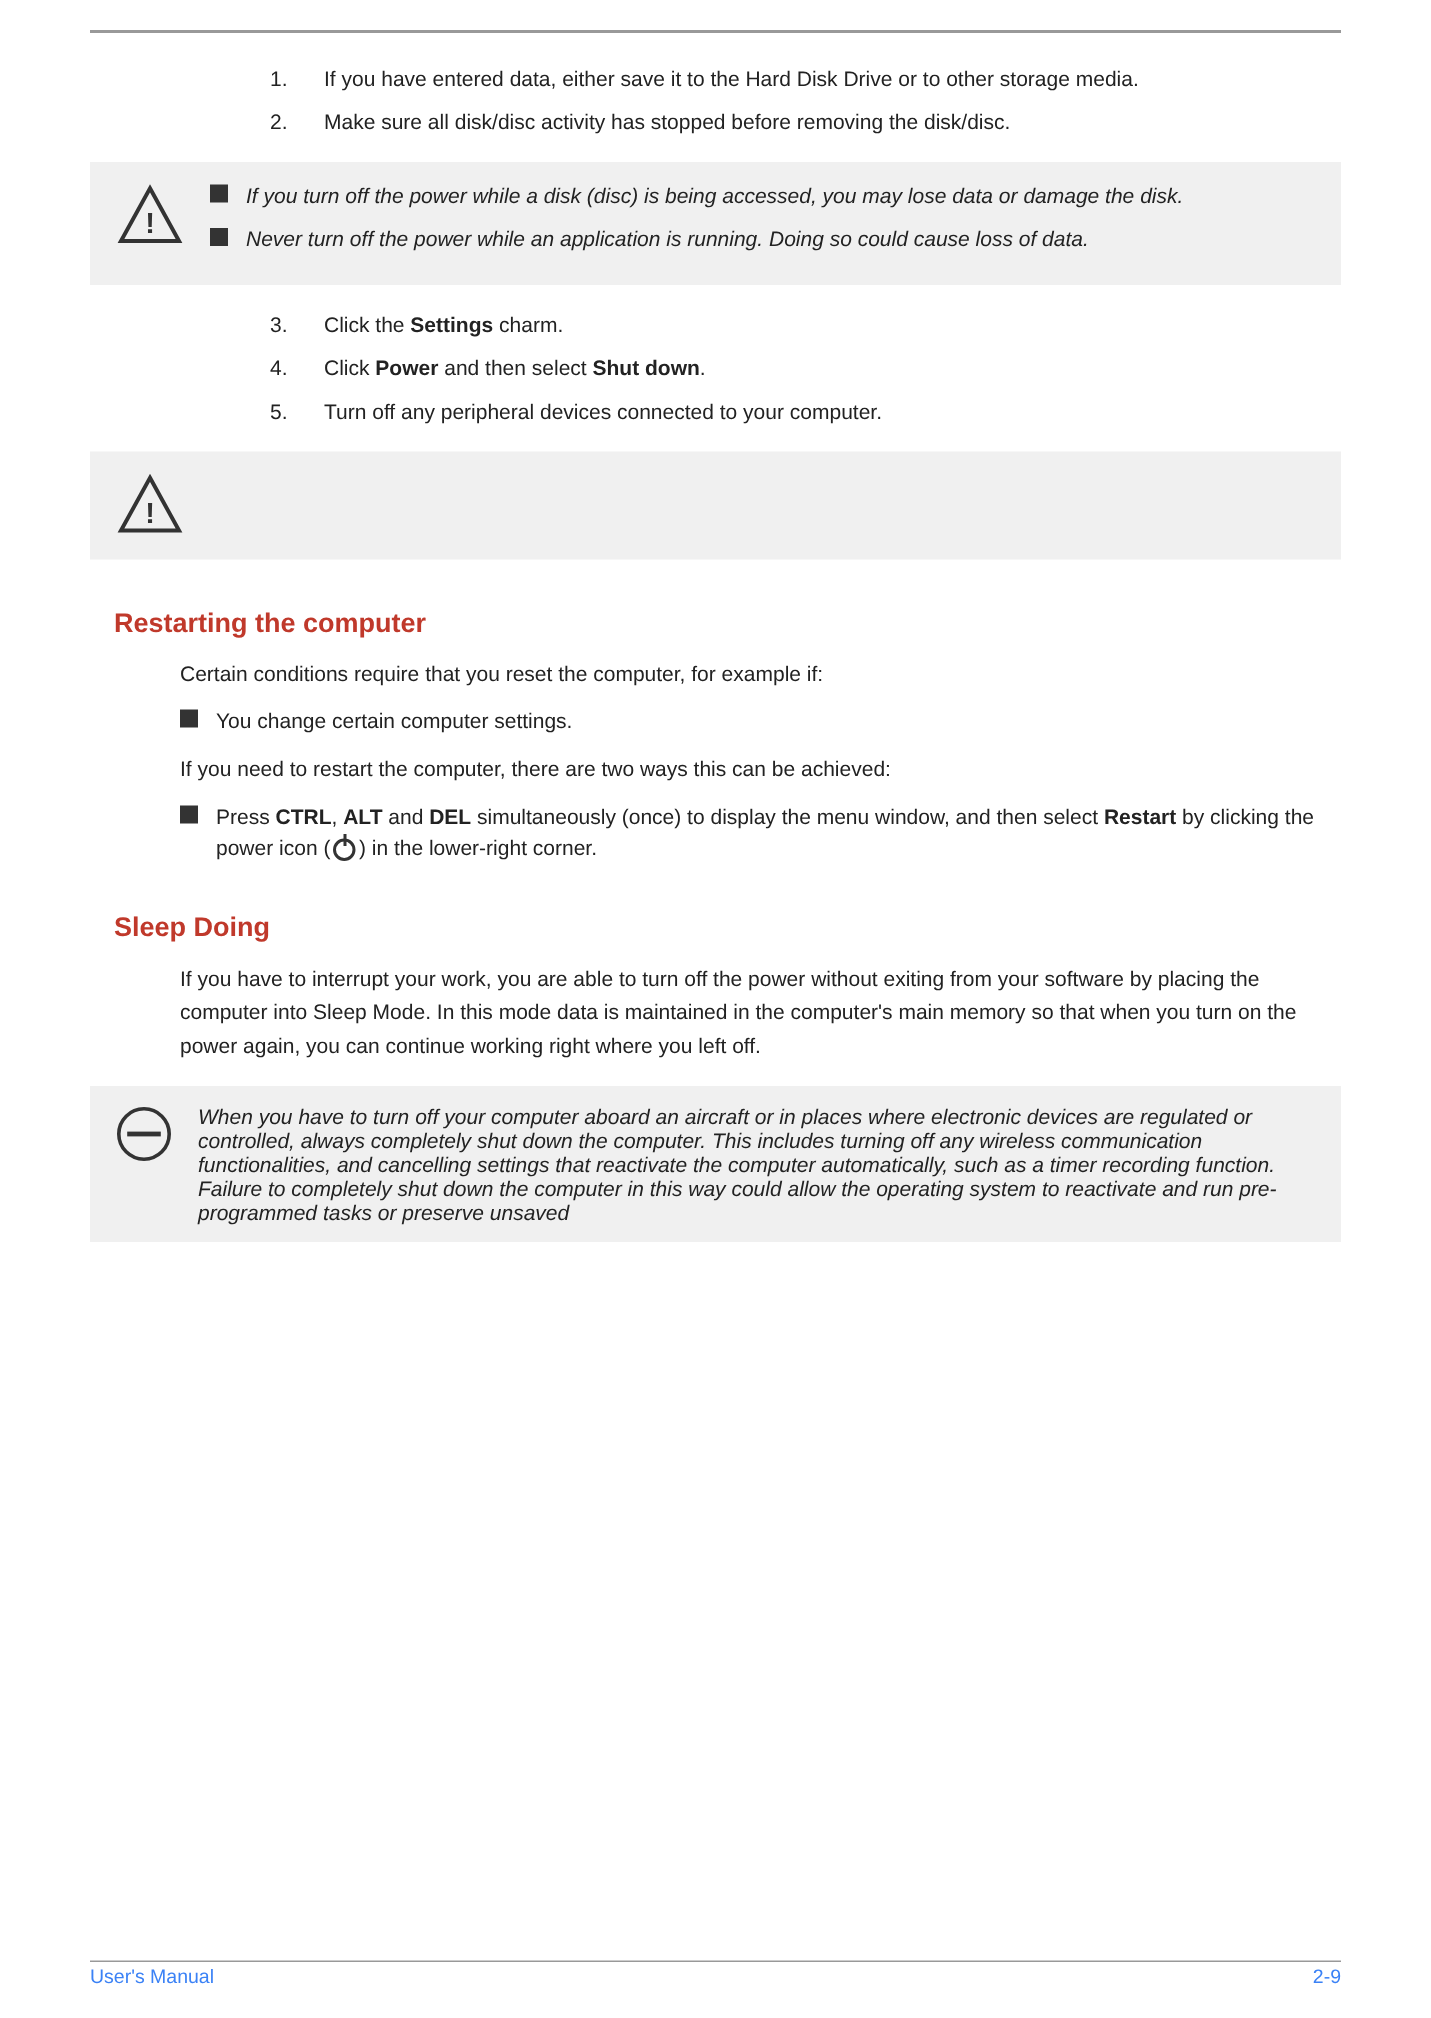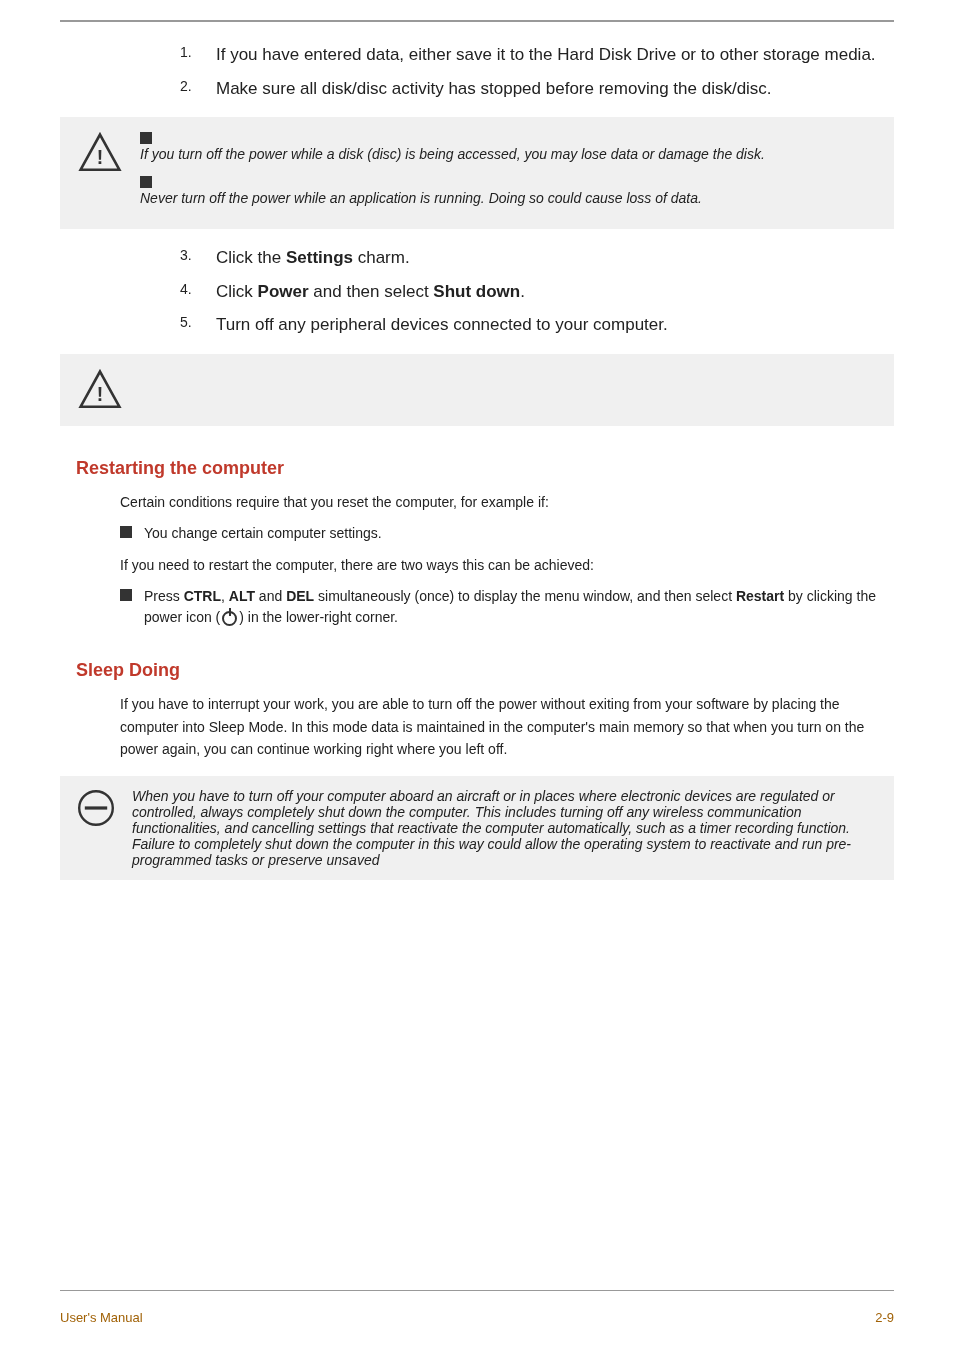--- a/index.html
+++ b/index.html
@@ -37,21 +37,21 @@
       line-height: 1.5;
     }
 
     .num {
       min-width: 36px;
       font-size: 14px;
     }
 
     .item-text {
       flex: 1;
-      font-size: 17px;
+      font-size: 14px;
       line-height: 1.5;
     }
 
     .warning-box {
       background: #f0f0f0;
       border: none;
       padding: 12px 16px 12px 16px;
       margin-bottom: 16px;
       display: flex;
       align-items: flex-start;
@@ -81,21 +81,20 @@
       padding: 0;
       margin: 0;
     }
 
     .bullet-list li {
       display: flex;
       align-items: flex-start;
       margin-bottom: 8px;
       line-height: 1.5;
       font-size: 14px;
-      flex-direction: column;
     }
 
     .bullet-square {
       display: inline-block;
       width: 12px;
       height: 12px;
       background: #333;
       min-width: 12px;
       margin-top: 3px;
       margin-right: 12px;
@@ -141,23 +140,23 @@
     }
 
     .footer {
       position: absolute;
       bottom: 20px;
       left: 60px;
       right: 60px;
       display: flex;
       justify-content: space-between;
       border-top: 1px solid #999;
-      padding-top: 19px;
+      padding-top: 2px;
       font-size: 13px;
-      color: #a16207;
+      color: #3b82f6;
     }
 
     .note-icon {
       display: flex;
       align-items: center;
       justify-content: center;
     }
 
     .note-icon svg {
       width: 40px;

